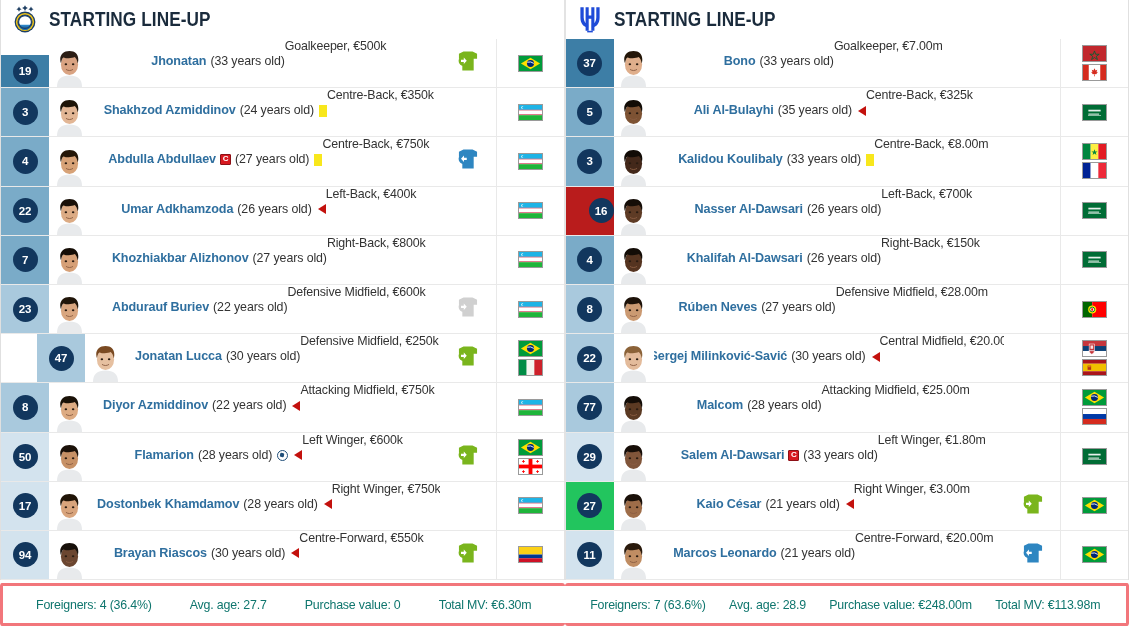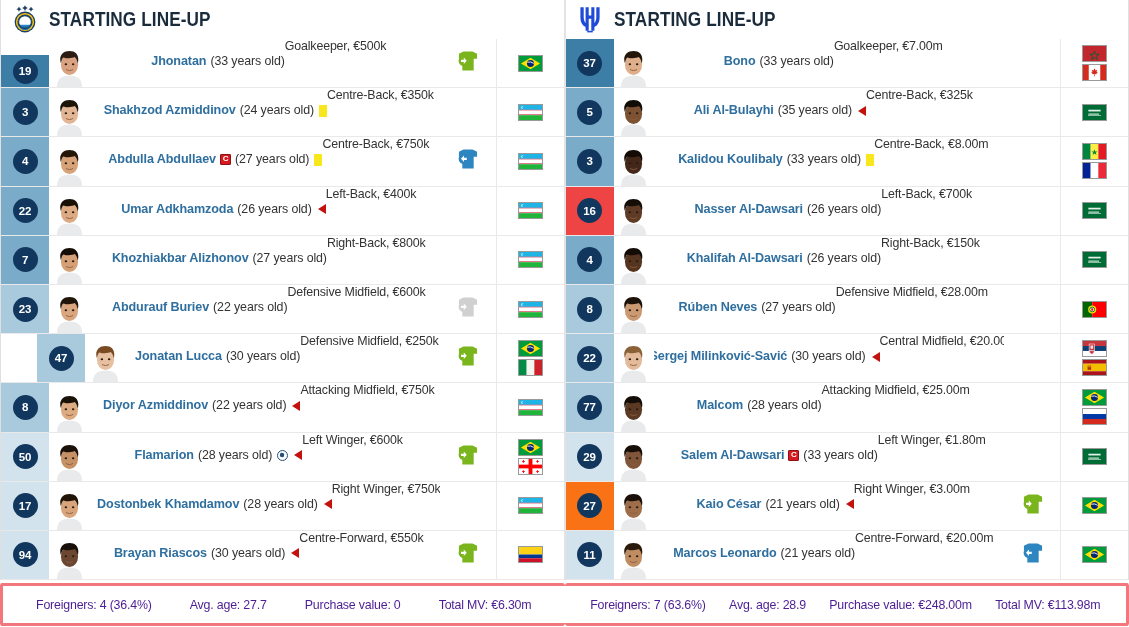--- a/index.html
+++ b/index.html
@@ -149,21 +149,21 @@
     width: 564.5px;
     border: 3px solid #f2767b;
     border-radius: 3px;
     background: #ffffff;
     display: flex; align-items: center; justify-content: space-around;
     padding: 0 14px;
     height: 43px; margin-top: 3px;
   }
   .footer.left { border-right: none; }
   .footer.right { border-left: none; }
-  .fstat { font-size: 12.4px; color: #4c1d95; white-space: nowrap; letter-spacing: -0.2px; }
+  .fstat { font-size: 12.4px; color: #0f766e; white-space: nowrap; letter-spacing: -0.2px; }
 </style>
 </head>
 <body>
 
 <div class="page">
   <div class="columns">
 
     <div class="col left">
       <div class="lineup-header">
         <div class="club-logo">
@@ -745,21 +745,21 @@
                   <path d="M15 7l1 2.9h3l-2.4 1.8.9 2.9-2.5-1.8-2.5 1.8.9-2.9-2.4-1.8h3z" fill="#00853f"></path>
                 </svg></span>
               <span class="flag"><svg viewBox="0 0 30 20" width="100%" height="100%" preserveAspectRatio="none">
                   <rect width="10" height="20" fill="#002395"></rect>
                   <rect x="10" width="10" height="20" fill="#ffffff"></rect>
                   <rect x="20" width="10" height="20" fill="#ed2939"></rect>
                 </svg></span>
             </div>
           </div>
           <div class="prow">
-            <div class="num-cell" style="background: #ef4444;">
+            <div class="num-cell" style="background: #b91c1c; justify-content: flex-end;">
               <div class="num-badge">16</div>
             </div>
             <div class="face-cell">
               <span class="face"><svg viewBox="0 0 31 44" width="31" height="44" aria-hidden="true">
                   <rect width="31" height="44" fill="#ffffff"></rect>
                   <path d="M3 44c0-8 4.5-11.5 12.5-11.5S28 36 28 44z" fill="#e8eaec"></path>
                   <ellipse cx="15.5" cy="21.5" rx="8.6" ry="10.6" fill="#5e3b25"></ellipse>
                   <path d="M15.5 8c5.6 0 8.8 3.5 8.8 8.4 0 1.6-.3 3-.7 3.9-.5-3.3-1.5-5.3-3-6.2-2.2 1.3-8 1.6-11.3.3-1.2 1.2-1.9 3.1-2.3 5.9-.5-1-.8-2.4-.8-4C6.2 11.5 9.8 8 15.5 8z" fill="#150d07"></path>
                   <ellipse cx="11.9" cy="21.3" rx="1.25" ry="1.05" fill="#2a1c12"></ellipse>
                   <ellipse cx="19.1" cy="21.3" rx="1.25" ry="1.05" fill="#2a1c12"></ellipse>
@@ -957,21 +957,21 @@
             <div class="flag-cell">
               <span class="flag"><svg viewBox="0 0 30 20" width="100%" height="100%" preserveAspectRatio="none">
                   <rect width="30" height="20" fill="#006c35"></rect>
                   <rect x="7" y="6.3" width="16" height="2.3" fill="#ffffff" opacity="0.9"></rect>
                   <rect x="7" y="11.4" width="14" height="1.5" fill="#ffffff" opacity="0.85"></rect>
                   <rect x="6.5" y="13.6" width="17" height="0.9" fill="#ffffff" opacity="0.8"></rect>
                 </svg></span>
             </div>
           </div>
           <div class="prow">
-            <div class="num-cell" style="background: #f97316;">
+            <div class="num-cell" style="background: #22c55e;">
               <div class="num-badge">27</div>
             </div>
             <div class="face-cell">
               <span class="face"><svg viewBox="0 0 31 44" width="31" height="44" aria-hidden="true">
                   <rect width="31" height="44" fill="#ffffff"></rect>
                   <path d="M3 44c0-8 4.5-11.5 12.5-11.5S28 36 28 44z" fill="#e8eaec"></path>
                   <ellipse cx="15.5" cy="21.5" rx="8.6" ry="10.6" fill="#9e6d49"></ellipse>
                   <path d="M15.5 8c5.6 0 8.8 3.5 8.8 8.4 0 1.6-.3 3-.7 3.9-.5-3.3-1.5-5.3-3-6.2-2.2 1.3-8 1.6-11.3.3-1.2 1.2-1.9 3.1-2.3 5.9-.5-1-.8-2.4-.8-4C6.2 11.5 9.8 8 15.5 8z" fill="#1a1009"></path>
                   <ellipse cx="11.9" cy="21.3" rx="1.25" ry="1.05" fill="#2a1c12"></ellipse>
                   <ellipse cx="19.1" cy="21.3" rx="1.25" ry="1.05" fill="#2a1c12"></ellipse>

